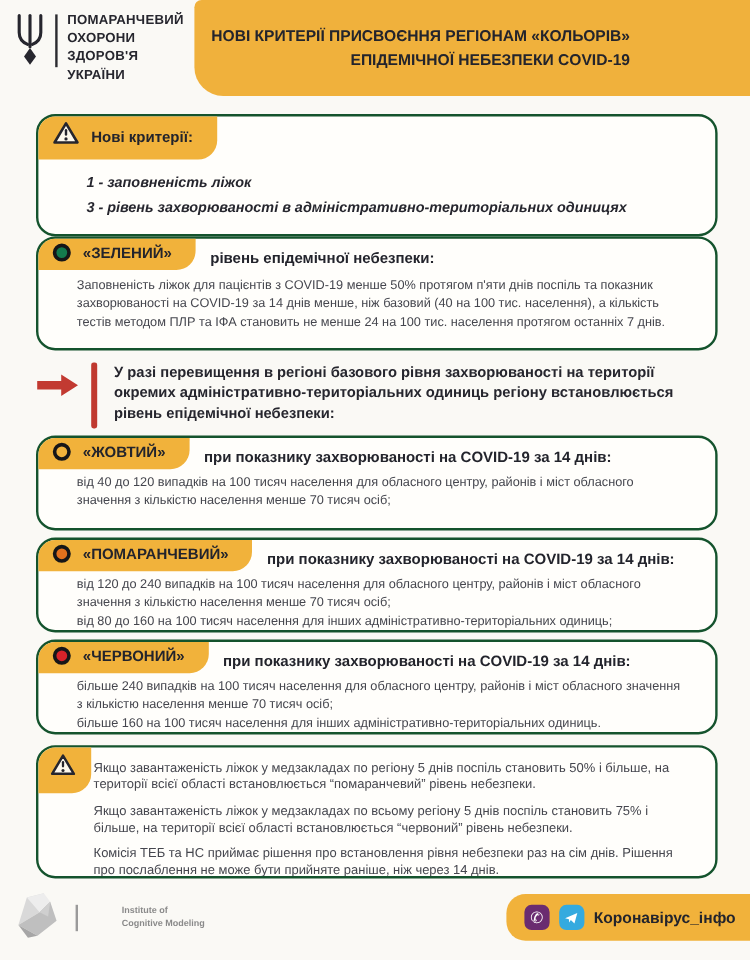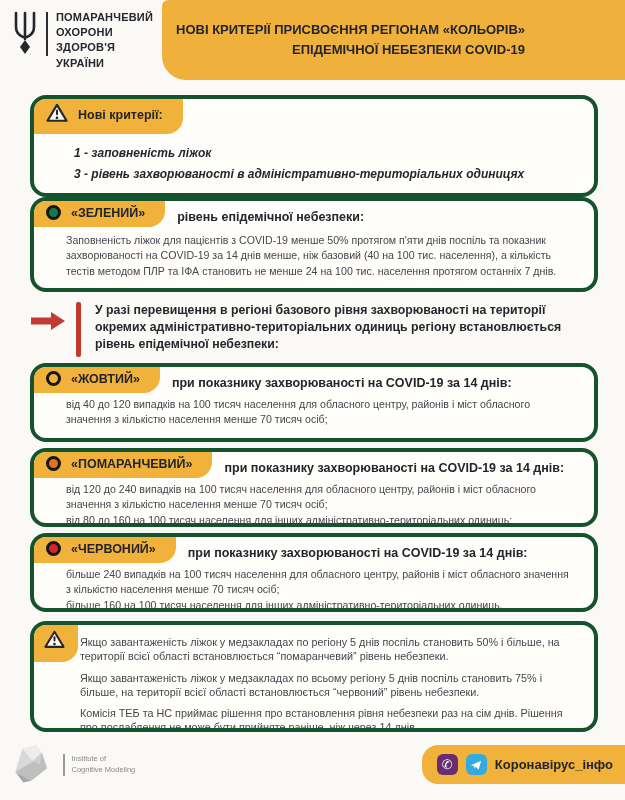--- a/index.html
+++ b/index.html
@@ -17,21 +17,21 @@
   .banner {
     margin-left:auto; width:463px; height:80px; background:#F0B13C;
     border-radius:6px 0 0 24px; display:flex; flex-direction:column;
     justify-content:center; text-align:right; padding-right:100px;
   }
   .banner .t-line { font-size:13px; font-weight:bold; color:#23242C; line-height:1.55; white-space:nowrap; }
 
   
   .ybox {
     position:relative; margin-left:30px; margin-right:27px;
-    background:#FFFEFB; border:4px solid #14532d; border-radius:16px;
+    background:#FFFEFB; border:2px solid #14532d; border-radius:16px;
     overflow:hidden;
   }
   .box-head { display:flex; align-items:stretch; }
   .tab {
     display:inline-flex; align-items:center; gap:10px;
     background:#F1B23B; margin:-3px 0 0 -3px;
     padding:7px 20px 7px 15px; border-radius:13px 0 16px 0;
     flex:0 0 auto;
   }
   .tab-label { font-size:12.5px; font-weight:bold; color:#23242C; white-space:nowrap; }
@@ -69,21 +69,21 @@
     position:absolute; top:-3px; left:-3px; background:#F1B23B;
     padding:8px 13px 9px 13px; border-radius:13px 0 16px 0;
   }
   .warn-body { padding:10px 24px 8px 46px; }
   .warn-body p { font-size:10.8px; line-height:1.32; color:#45464E; margin-bottom:7px; max-width:500px; }
 
   
   .footer { display:flex; align-items:center; height:53px; margin-top:6px; }
   .institute { display:flex; align-items:center; gap:7px; margin-left:10px; }
   .inst-divider { width:1.5px; height:22px; background:#9A9A9A; }
-  .inst-text { font-size:7.5px; font-weight:normal; color:#8A8A8A; line-height:1.35; }
+  .inst-text { font-size:7.5px; font-weight:bold; color:#8A8A8A; line-height:1.35;margin-left:30px; }
   .channel-badge {
     margin-left:auto; margin-right:-10px; background:#F1B23B;
     border-radius:16px 0 0 16px; display:flex; align-items:center; gap:8px;
     padding:9px 22px 9px 15px; cursor:pointer;
   }
   .sq-icon { width:21px; height:21px; border-radius:6px; display:flex; align-items:center; justify-content:center; }
   .viber-sq { background:#6A2C70; color:#fff; font-size:13px; line-height:1; }
   .telegram-sq { background:#34AADF; }
   .channel-label { font-size:13px; font-weight:bold; color:#23242C; white-space:nowrap; }
 </style>

